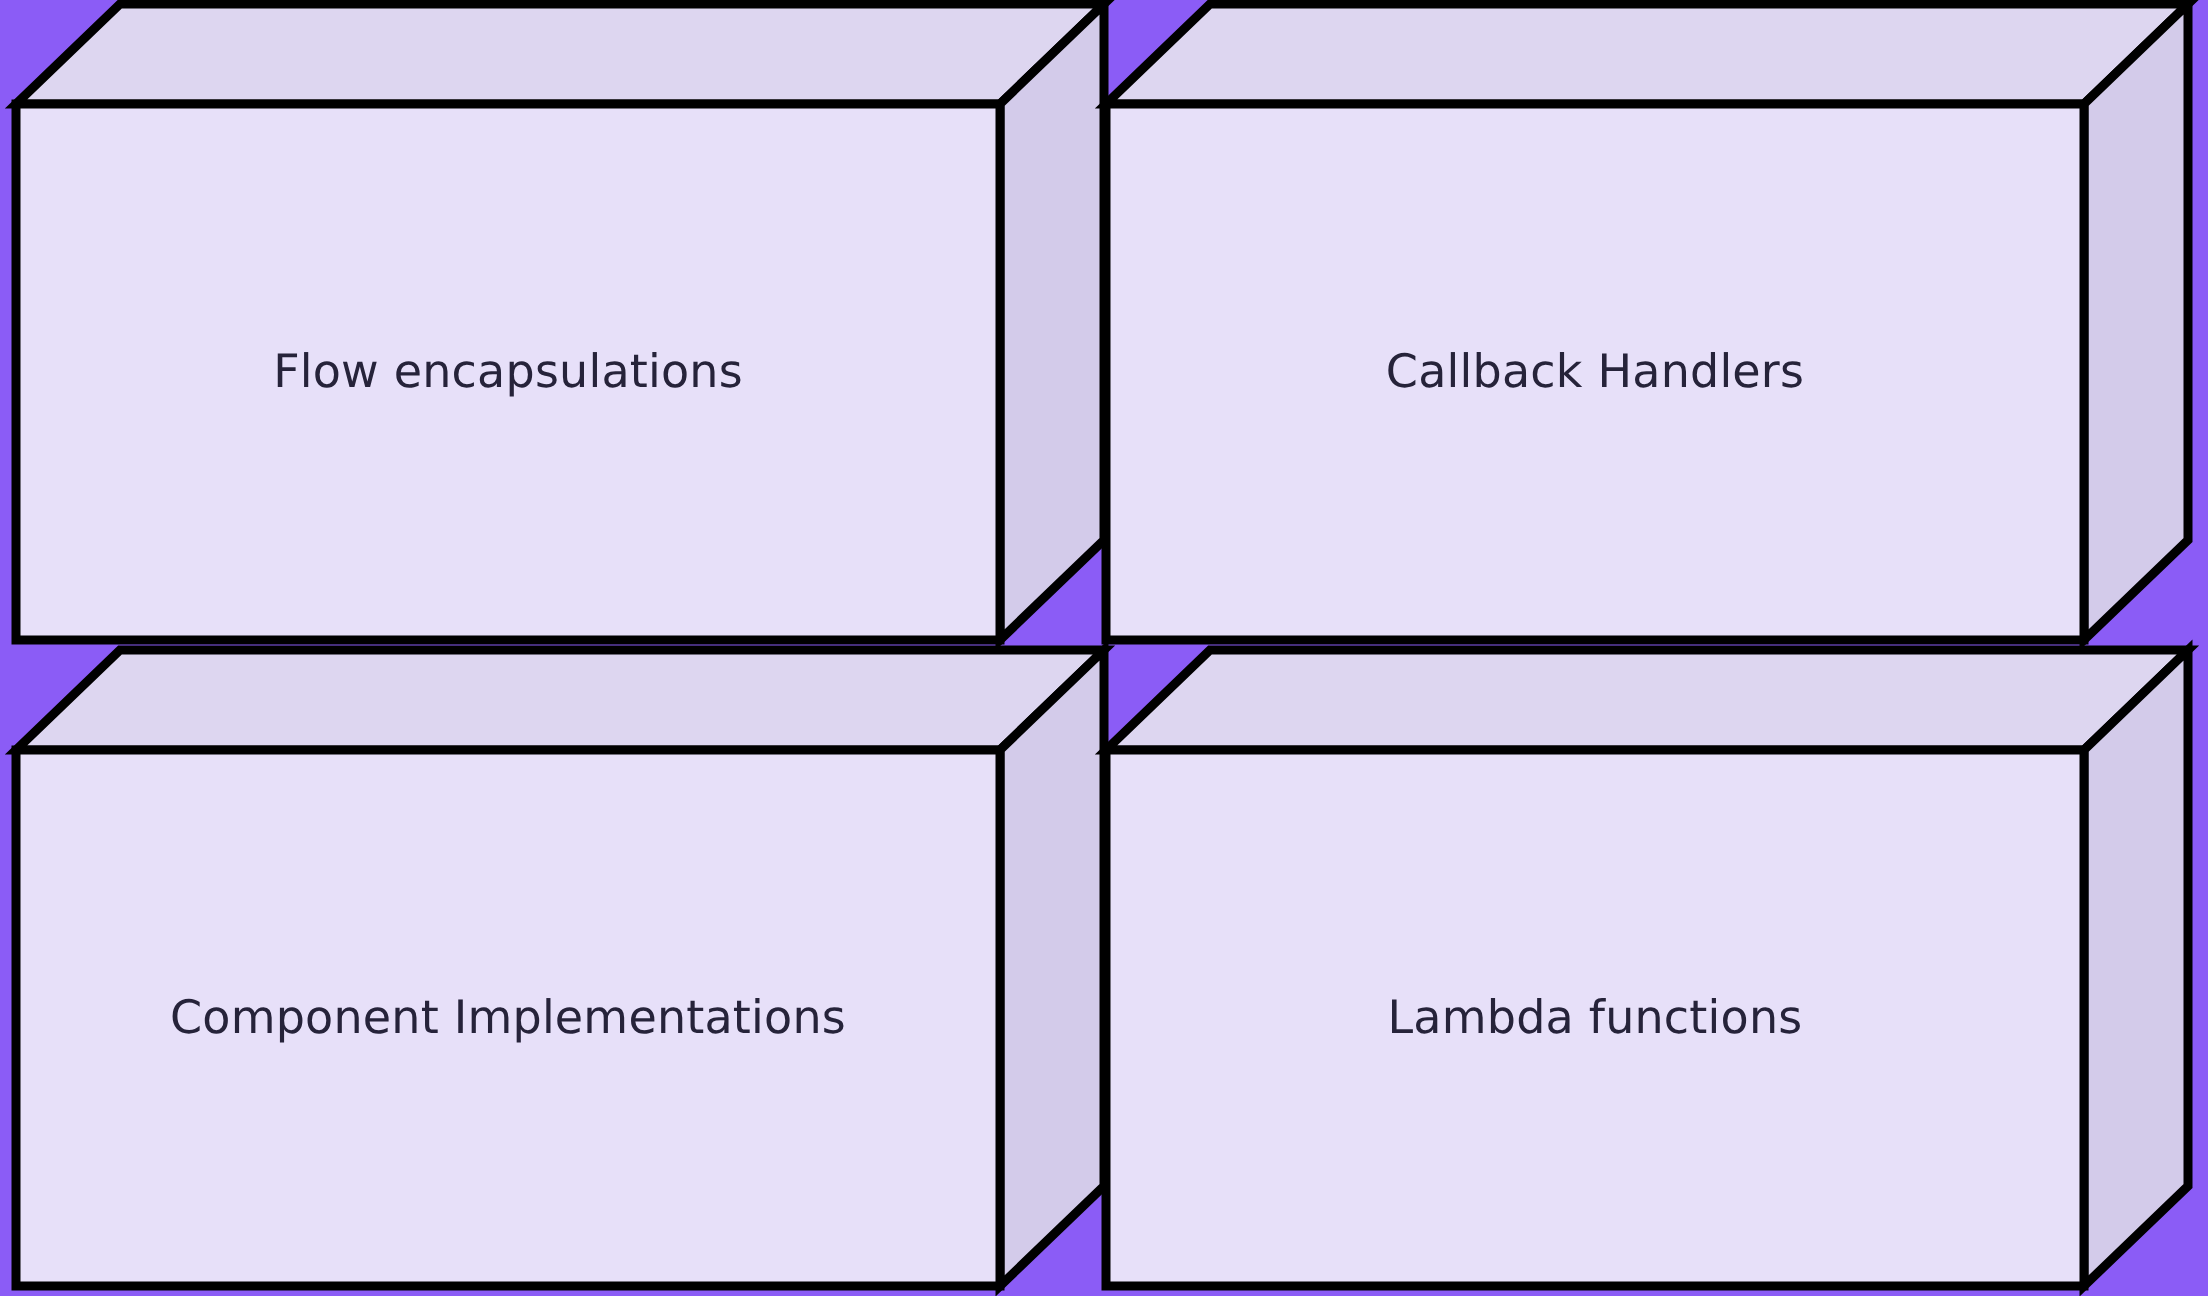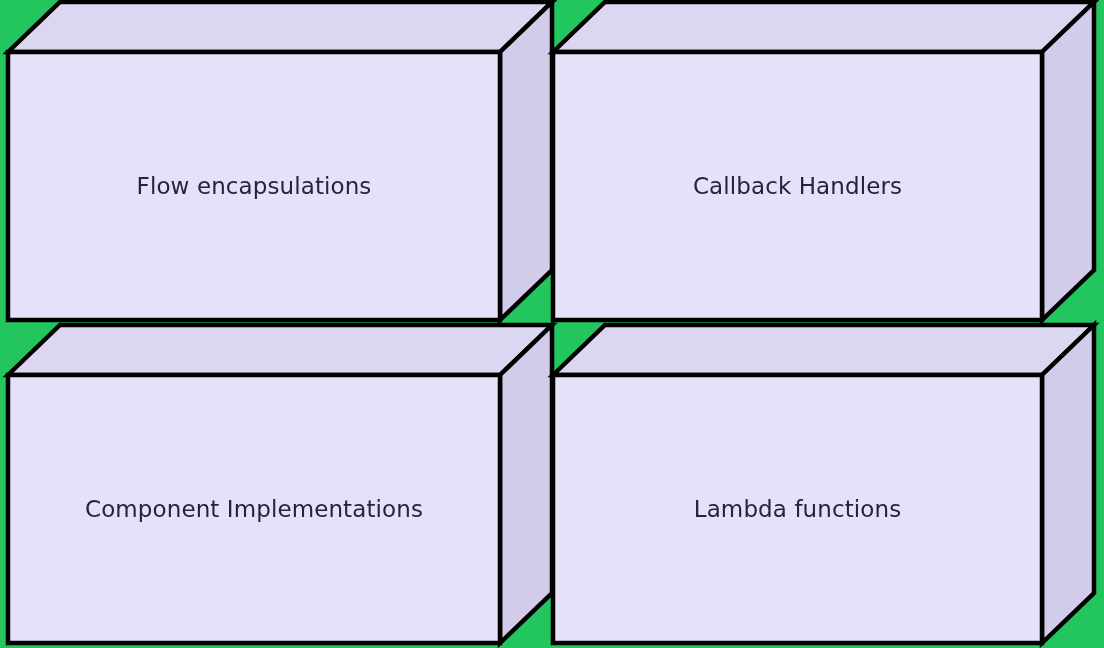--- a/index.html
+++ b/index.html
@@ -11,21 +11,21 @@
   body {
     width: 1104px;
     height: 648px;
     overflow: hidden;
     font-family: "DejaVu Sans", "Liberation Sans", sans-serif;
   }
   #diagram-canvas {
     position: relative;
     width: 1104px;
     height: 648px;
-    background: #22c55e;
+    background: #8b5cf6;
   }
   #diagram-svg {
     position: absolute;
     top: 0;
     left: 0;
     width: 1104px;
     height: 648px;
     display: block;
   }
   .box-face {

